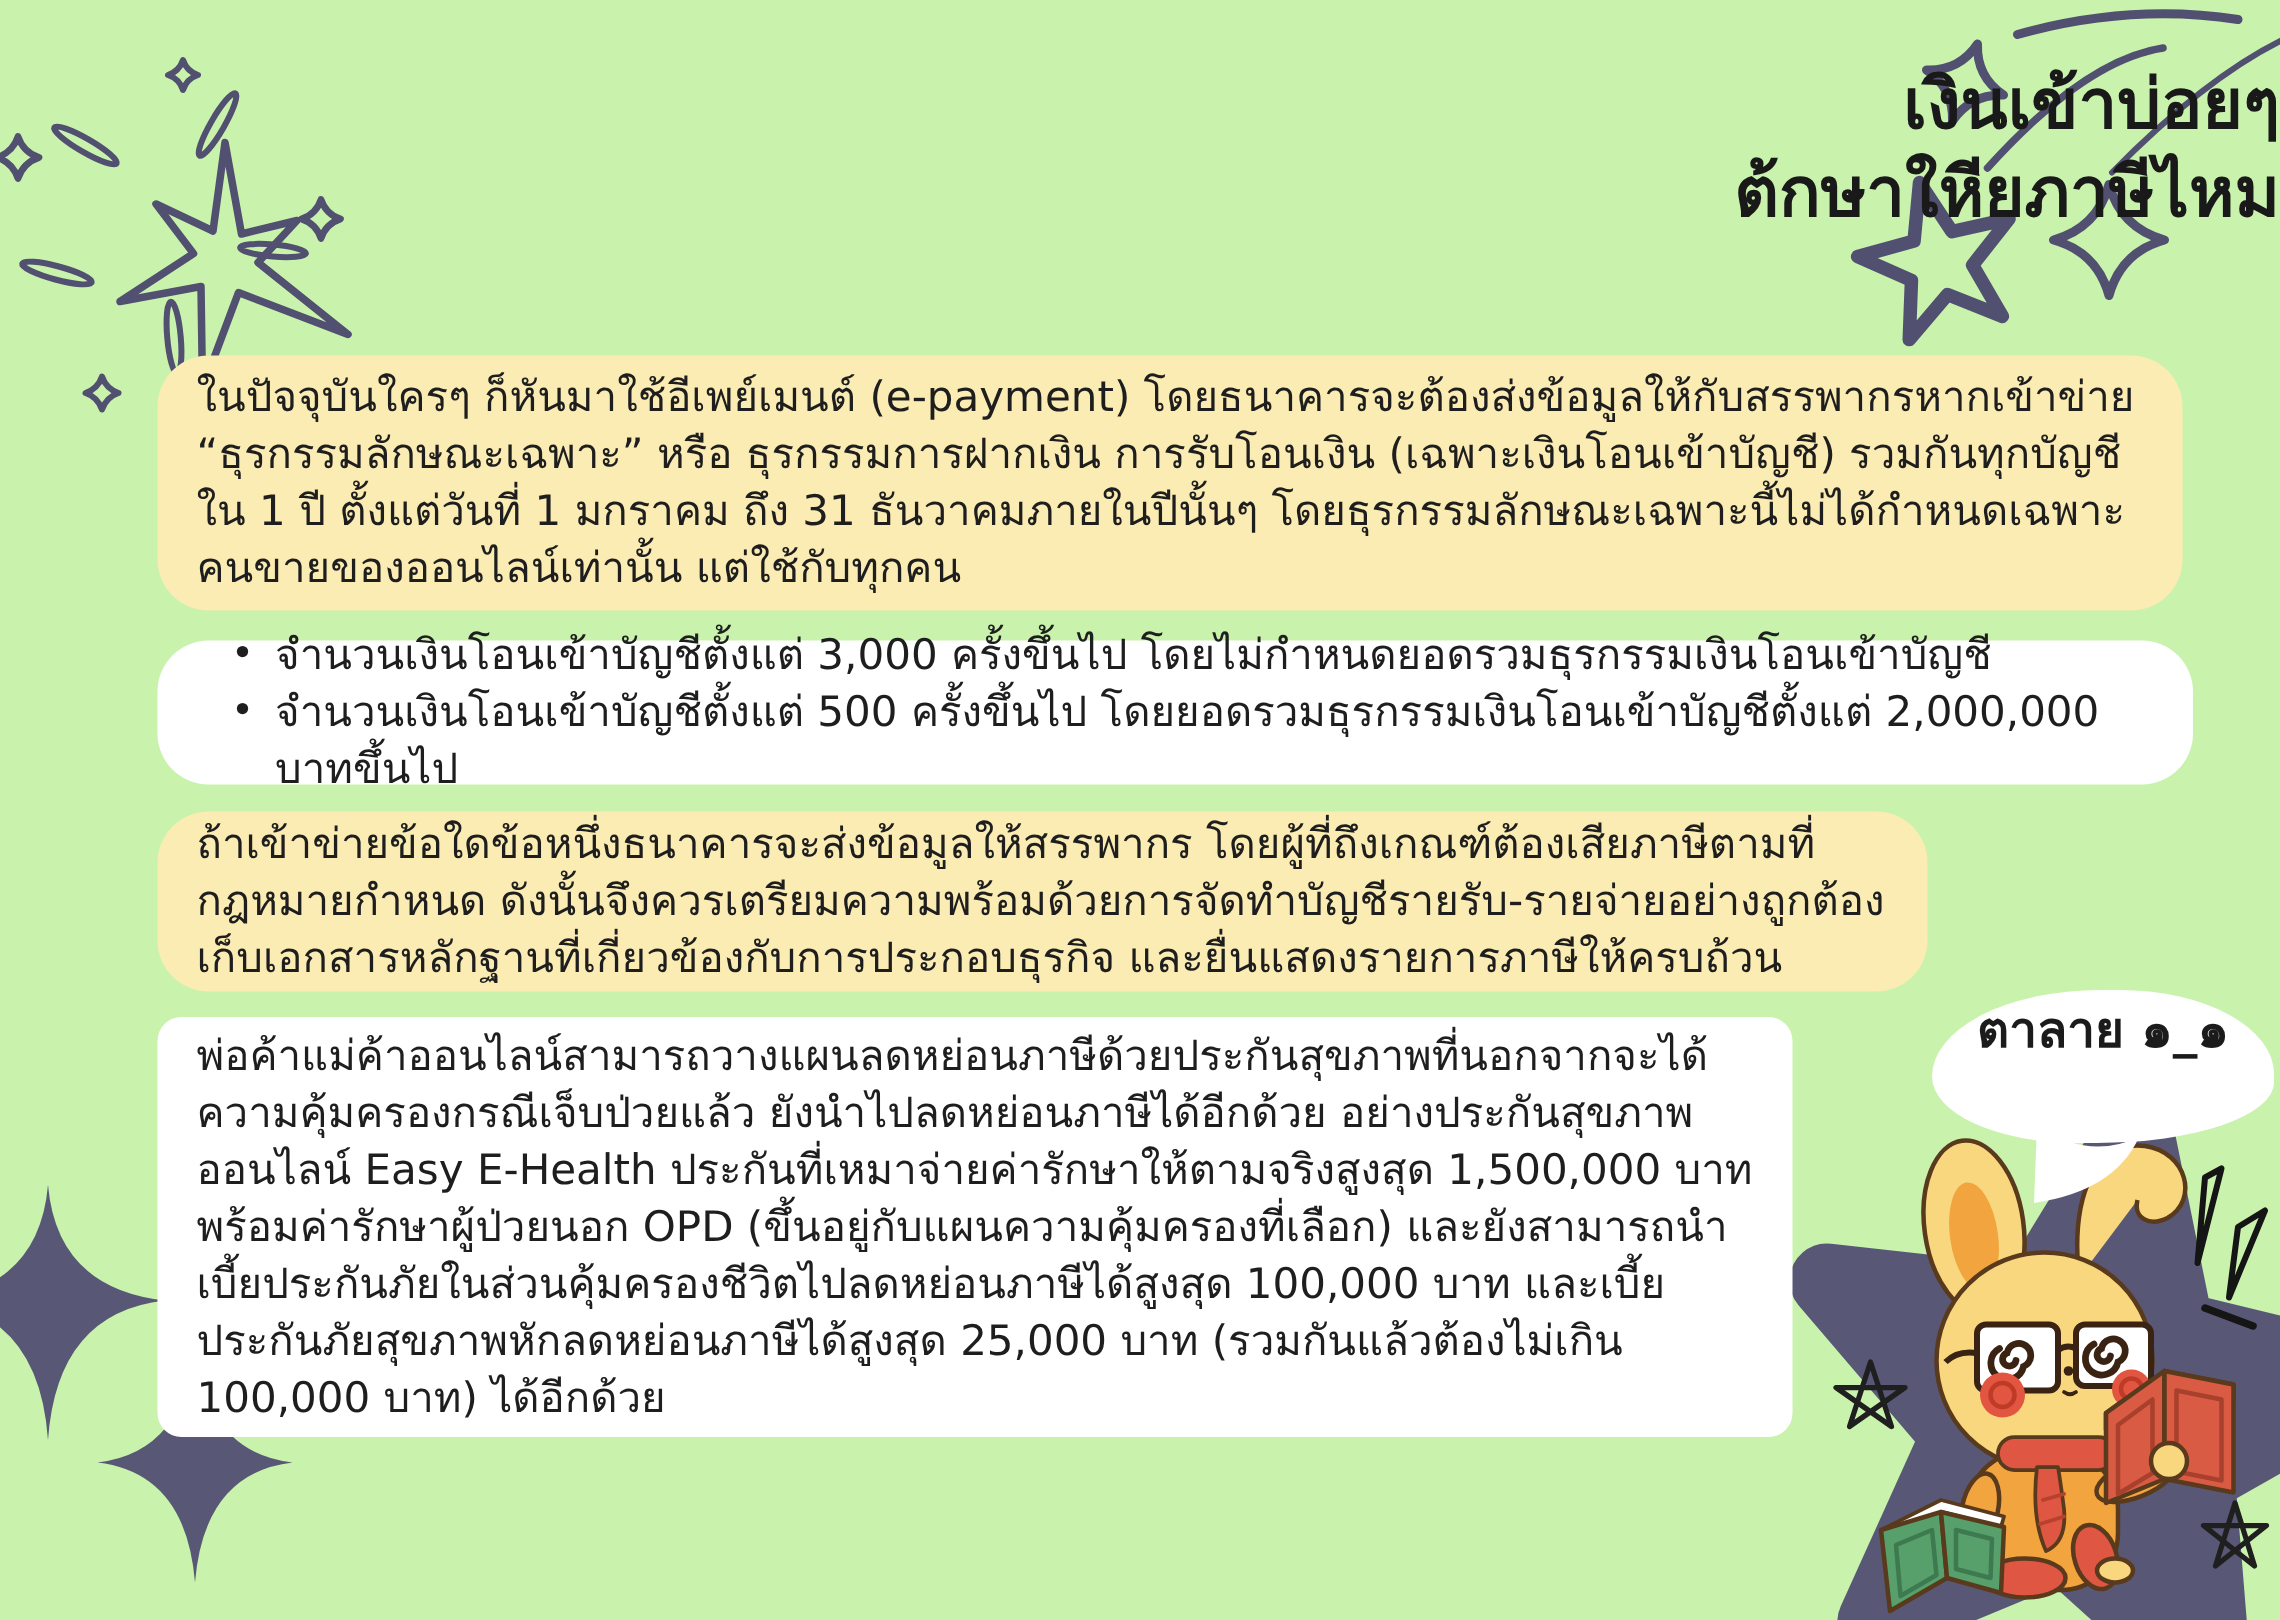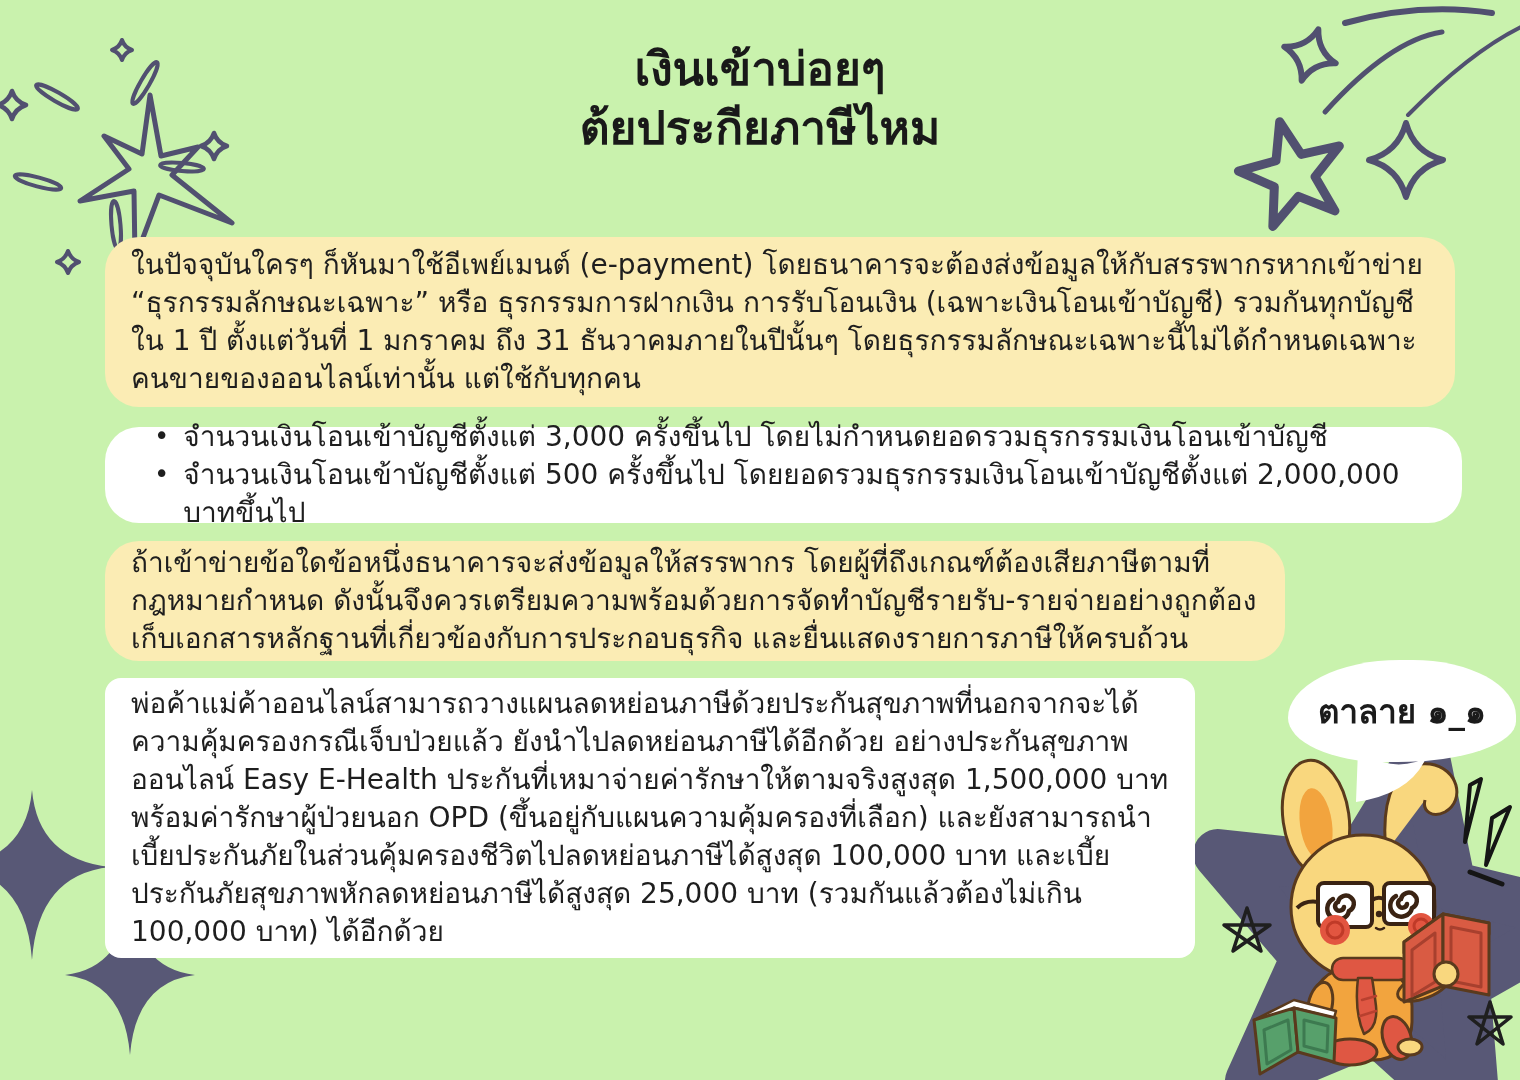--- a/index.html
+++ b/index.html
@@ -6,21 +6,21 @@
   body{background:#9db98a;}
   .canvas{
     position:relative;width:1520px;height:1080px;overflow:hidden;
     background:#c9f2ad;
     font-family:"DejaVu Sans","Liberation Sans",sans-serif;
     color:#1e1e1e;
   }
   .abs{position:absolute;}
   
   .title{
-    left:0;top:40px;width:100%;text-align:center;z-index:2;
+    left:0;top:40px;width:100%;text-align:right;z-index:2;
     font-size:46px;font-weight:bold;line-height:1.28;color:#191919;
   }
   
   .card{
     left:105px;z-index:2;box-sizing:border-box;
     border-radius:34px;padding:10px 26px;
     display:flex;flex-direction:column;justify-content:center;
     font-size:28px;line-height:1.36;font-weight:500;
   }
   .card-yellow{background:#fbecb4;}
@@ -28,36 +28,36 @@
   #card-intro{top:237px;width:1350px;height:170px;}
   #card-criteria{top:427px;width:1357px;height:96px;padding-left:43px;}
   #card-consequence{top:541px;width:1180px;height:120px;}
   #card-tip{top:678px;width:1090px;height:280px;border-radius:16px;}
   .bullet-row{display:flex;align-items:flex-start;}
   .bullet-row::before{content:"•";margin:0 14px 0 6px;font-size:26px;line-height:1.4;}
   
   .bubble{
     left:1288px;top:660px;width:228px;height:102px;z-index:4;
     background:#ffffff;border-radius:52% 48% 55% 45% / 60% 58% 42% 46%;
-    display:flex;align-items:center;justify-content:center;
+    display:flex;align-items:flex-start;justify-content:center;
     font-size:33px;font-weight:bold;color:#1b1b1b;
   }
   .bubble-tail{left:1352px;top:748px;z-index:3;}
   
   .decor{z-index:1;}
   .scene{z-index:1;}
 </style>
 </head>
 <body>
 
 <div class="canvas">
 
   <div class="abs title">
     <div>เงินเข้าบ่อยๆ</div>
-    <div>ต้ยประกียภาษีไหม</div>
+    <div>ต้กษาใหียภาษีไหม</div>
   </div>
 
   <svg class="abs decor" style="left:0;top:15px;" width="300" height="290" viewBox="0 0 300 290">
     <g fill="none" stroke="#515070" stroke-width="5" stroke-linejoin="round" stroke-linecap="round">
       <polygon points="150,80 161,141 198,132 172,160 232,208 159,180 135,244 134,176 80,186 129,154 104,121 142,139"></polygon>
       <ellipse cx="145" cy="68" rx="24" ry="4.5" transform="rotate(-60 145 68)" stroke-width="4"></ellipse>
       <ellipse cx="57" cy="82" rx="24" ry="4.5" transform="rotate(30 57 82)" stroke-width="4"></ellipse>
       <ellipse cx="38" cy="167" rx="24" ry="4.5" transform="rotate(15 38 167)" stroke-width="4"></ellipse>
       <ellipse cx="116" cy="210" rx="24" ry="4.5" transform="rotate(85 116 210)" stroke-width="4"></ellipse>
       <ellipse cx="182" cy="152" rx="22" ry="4" transform="rotate(5 182 152)" stroke-width="4"></ellipse>

